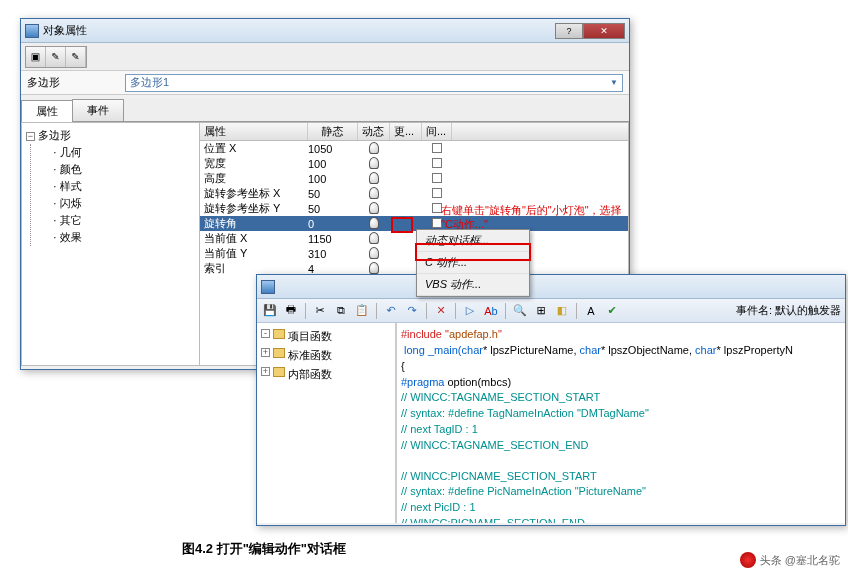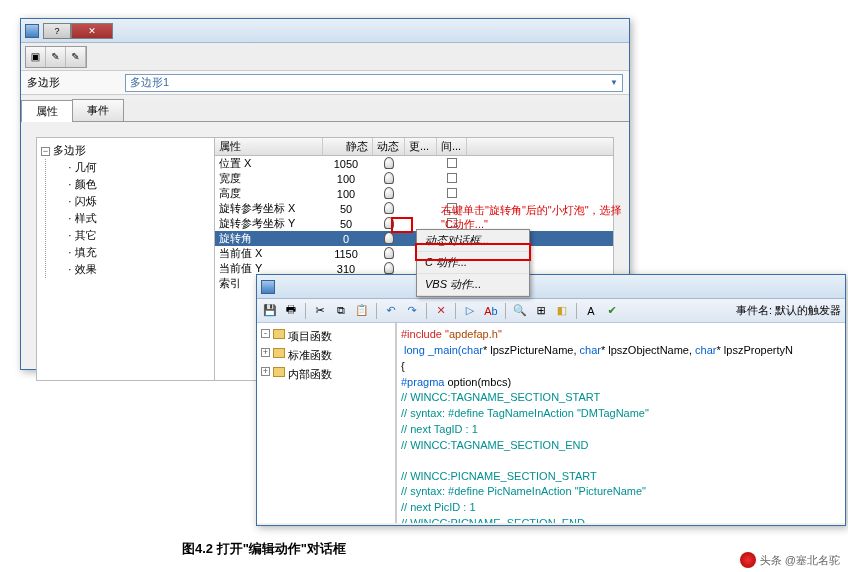--- a/index.html
+++ b/index.html
@@ -17,33 +17,33 @@
   .tbtn { width:20px; height:20px; border:1px solid #999; background:linear-gradient(#f8f8f8,#d8d8d8); display:flex;align-items:center;justify-content:center;font-size:10px;}
   .tbtn-group { display:flex; border:1px solid #999; }
   .tbtn-group .tbtn { border:none; border-right:1px solid #bbb; }
   .dd-row { height:24px; display:flex; align-items:center; padding:2px 6px; gap:8px; background:#f8f8f8; border-bottom:1px solid #ccc;}
   .dd-label { width:90px; }
   .dd { flex:1; height:18px; border:1px solid #7a9cbf; background:#fff; display:flex; align-items:center; padding:0 4px; color:#3b6aa0;}
   .dd .arrow { margin-left:auto; font-size:8px;}
   .tabs { display:flex; background:#eee; border-bottom:1px solid #999; margin-top:4px;}
   .tab { padding:3px 14px; border:1px solid #999; border-bottom:none; background:linear-gradient(#fafafa,#e2e2e2); margin-right:-1px; }
   .tab.active { background:#fff; position:relative; top:1px;}
-  .body-split { display:flex; height: 244px; border:1px solid #bbb; margin:15px; background:#fff;}
+  .body-split { display:flex; height: 244px; border:1px solid #bbb; margin:0; background:#fff;}
   .tree { width:178px; border-right:1px solid #bbb; padding:4px; background:#fff; overflow:hidden;}
   .tree-node { padding:1px 0 1px 0px; white-space: nowrap; }
   .tree-node .tog { display:inline-block; width:9px; height:9px; border:1px solid #888; text-align:center; line-height:7px; font-size:9px; margin-right:3px; color:#555;}
   .tree-children { padding-left: 22px; border-left:1px dotted #999; margin-left:4px;}
   .tree-leaf { padding:1px 0; }
   .grid { flex:1; position:relative; }
   .grid-header { display:flex; background:linear-gradient(#f8f8f8,#e0e0e0); border-bottom:1px solid #bbb; height:18px;}
   .grid-header div { padding:1px 4px; border-right:1px solid #ccc; font-size:11px;}
-  .col-attr { width:108px;} .col-sta{ width:50px; text-align:right;} .col-dyn{width:32px;} .col-upd{width:32px;} .col-ind{width:30px;}
+  .col-attr { width:108px;} .col-sta{ width:50px; text-align:center;} .col-dyn{width:32px;} .col-upd{width:32px;} .col-ind{width:30px;}
   .grid-row { display:flex; height:15px; align-items:center;}
   .grid-row .cell-attr{ width:108px; padding-left:4px;}
-  .grid-row .cell-sta{ width:50px; text-align:center; padding-right:4px;}
+  .grid-row .cell-sta{ width:50px; text-align:left; padding-right:4px;}
   .grid-row .cell-dyn{ width:32px; text-align:center;}
   .grid-row .cell-upd{ width:32px; text-align:center;}
   .grid-row .cell-ind{ width:30px; text-align:center;}
   .grid-row.selected { background:#3b6aa0; color:#fff;}
   .bulb { display:inline-block; width:10px; height:12px; border:1px solid #555; border-radius:50% 50% 30% 30%; background:radial-gradient(circle at 30% 30%,#fff,#ccc);}
   .chk { display:inline-block; width:10px; height:10px; border:1px solid #777; background:#fff;}
   .context-menu { position:absolute; left:395px; top:210px; width:114px; background:#f0f0f0; border:1px solid #888; box-shadow:2px 2px 4px rgba(0,0,0,.3); z-index:50;}
   .context-menu .mi { padding:3px 8px; border-bottom:1px solid #e0e0e0;font-style:italic;}
   .red-box1 { position:absolute; border:2px solid #d00; left:370px; top:198px; width:22px; height:16px; z-index:10;}
   .red-box2 { position:absolute; border:2px solid #d00; left:394px; top:224px; width:116px; height:18px; z-index:60;}
@@ -63,20 +63,21 @@
   .caption { position:absolute; left: 182px; top: 540px; font-size:13px; font-weight:bold;}
   .watermark { position:absolute; right:8px; bottom:4px; font-size:13px; color:#666; display:flex; align-items:center; gap:4px;}
   .wm-ico{ width:16px;height:16px;border-radius:50%;background:radial-gradient(circle,#f03030,#a00);display:inline-block;}
 </style>
 </head>
 <body>
 
 <div class="window obj-win">
   <div class="titlebar">
     <span class="icon"></span>
+    <span class="title">对象属性</span>
     <div class="winbtns">
       <div class="winbtn help">?</div>
       <div class="winbtn close">✕</div>
     </div>
   </div>
   <div class="toolbar">
     <div class="tbtn-group">
       <div class="tbtn">▣</div>
       <div class="tbtn">✎</div>
       <div class="tbtn">✎</div>
@@ -92,24 +93,23 @@
   <div class="tabs">
     <div class="tab active">属性</div>
     <div class="tab">事件</div>
   </div>
   <div class="body-split">
     <div class="tree">
       <div class="tree-node"><span class="tog">−</span><span>多边形</span></div>
       <div class="tree-children" id="tree-children">
           <div class="tree-leaf">· 几何</div>
           <div class="tree-leaf">· 颜色</div>
+          <div class="tree-leaf">· 样式</div>
           <div class="tree-leaf">· 闪烁</div>
-          <div class="tree-leaf">· 样式</div>
           <div class="tree-leaf">· 其它</div>
-          <div class="tree-leaf">· 填充</div>
           <div class="tree-leaf">· 效果</div>
         </div>
     </div>
     <div class="grid">
       <div class="grid-header">
         <div class="col-attr">属性</div>
         <div class="col-sta">静态</div>
         <div class="col-dyn">动态</div>
         <div class="col-upd">更...</div>
         <div class="col-ind">间...</div>

